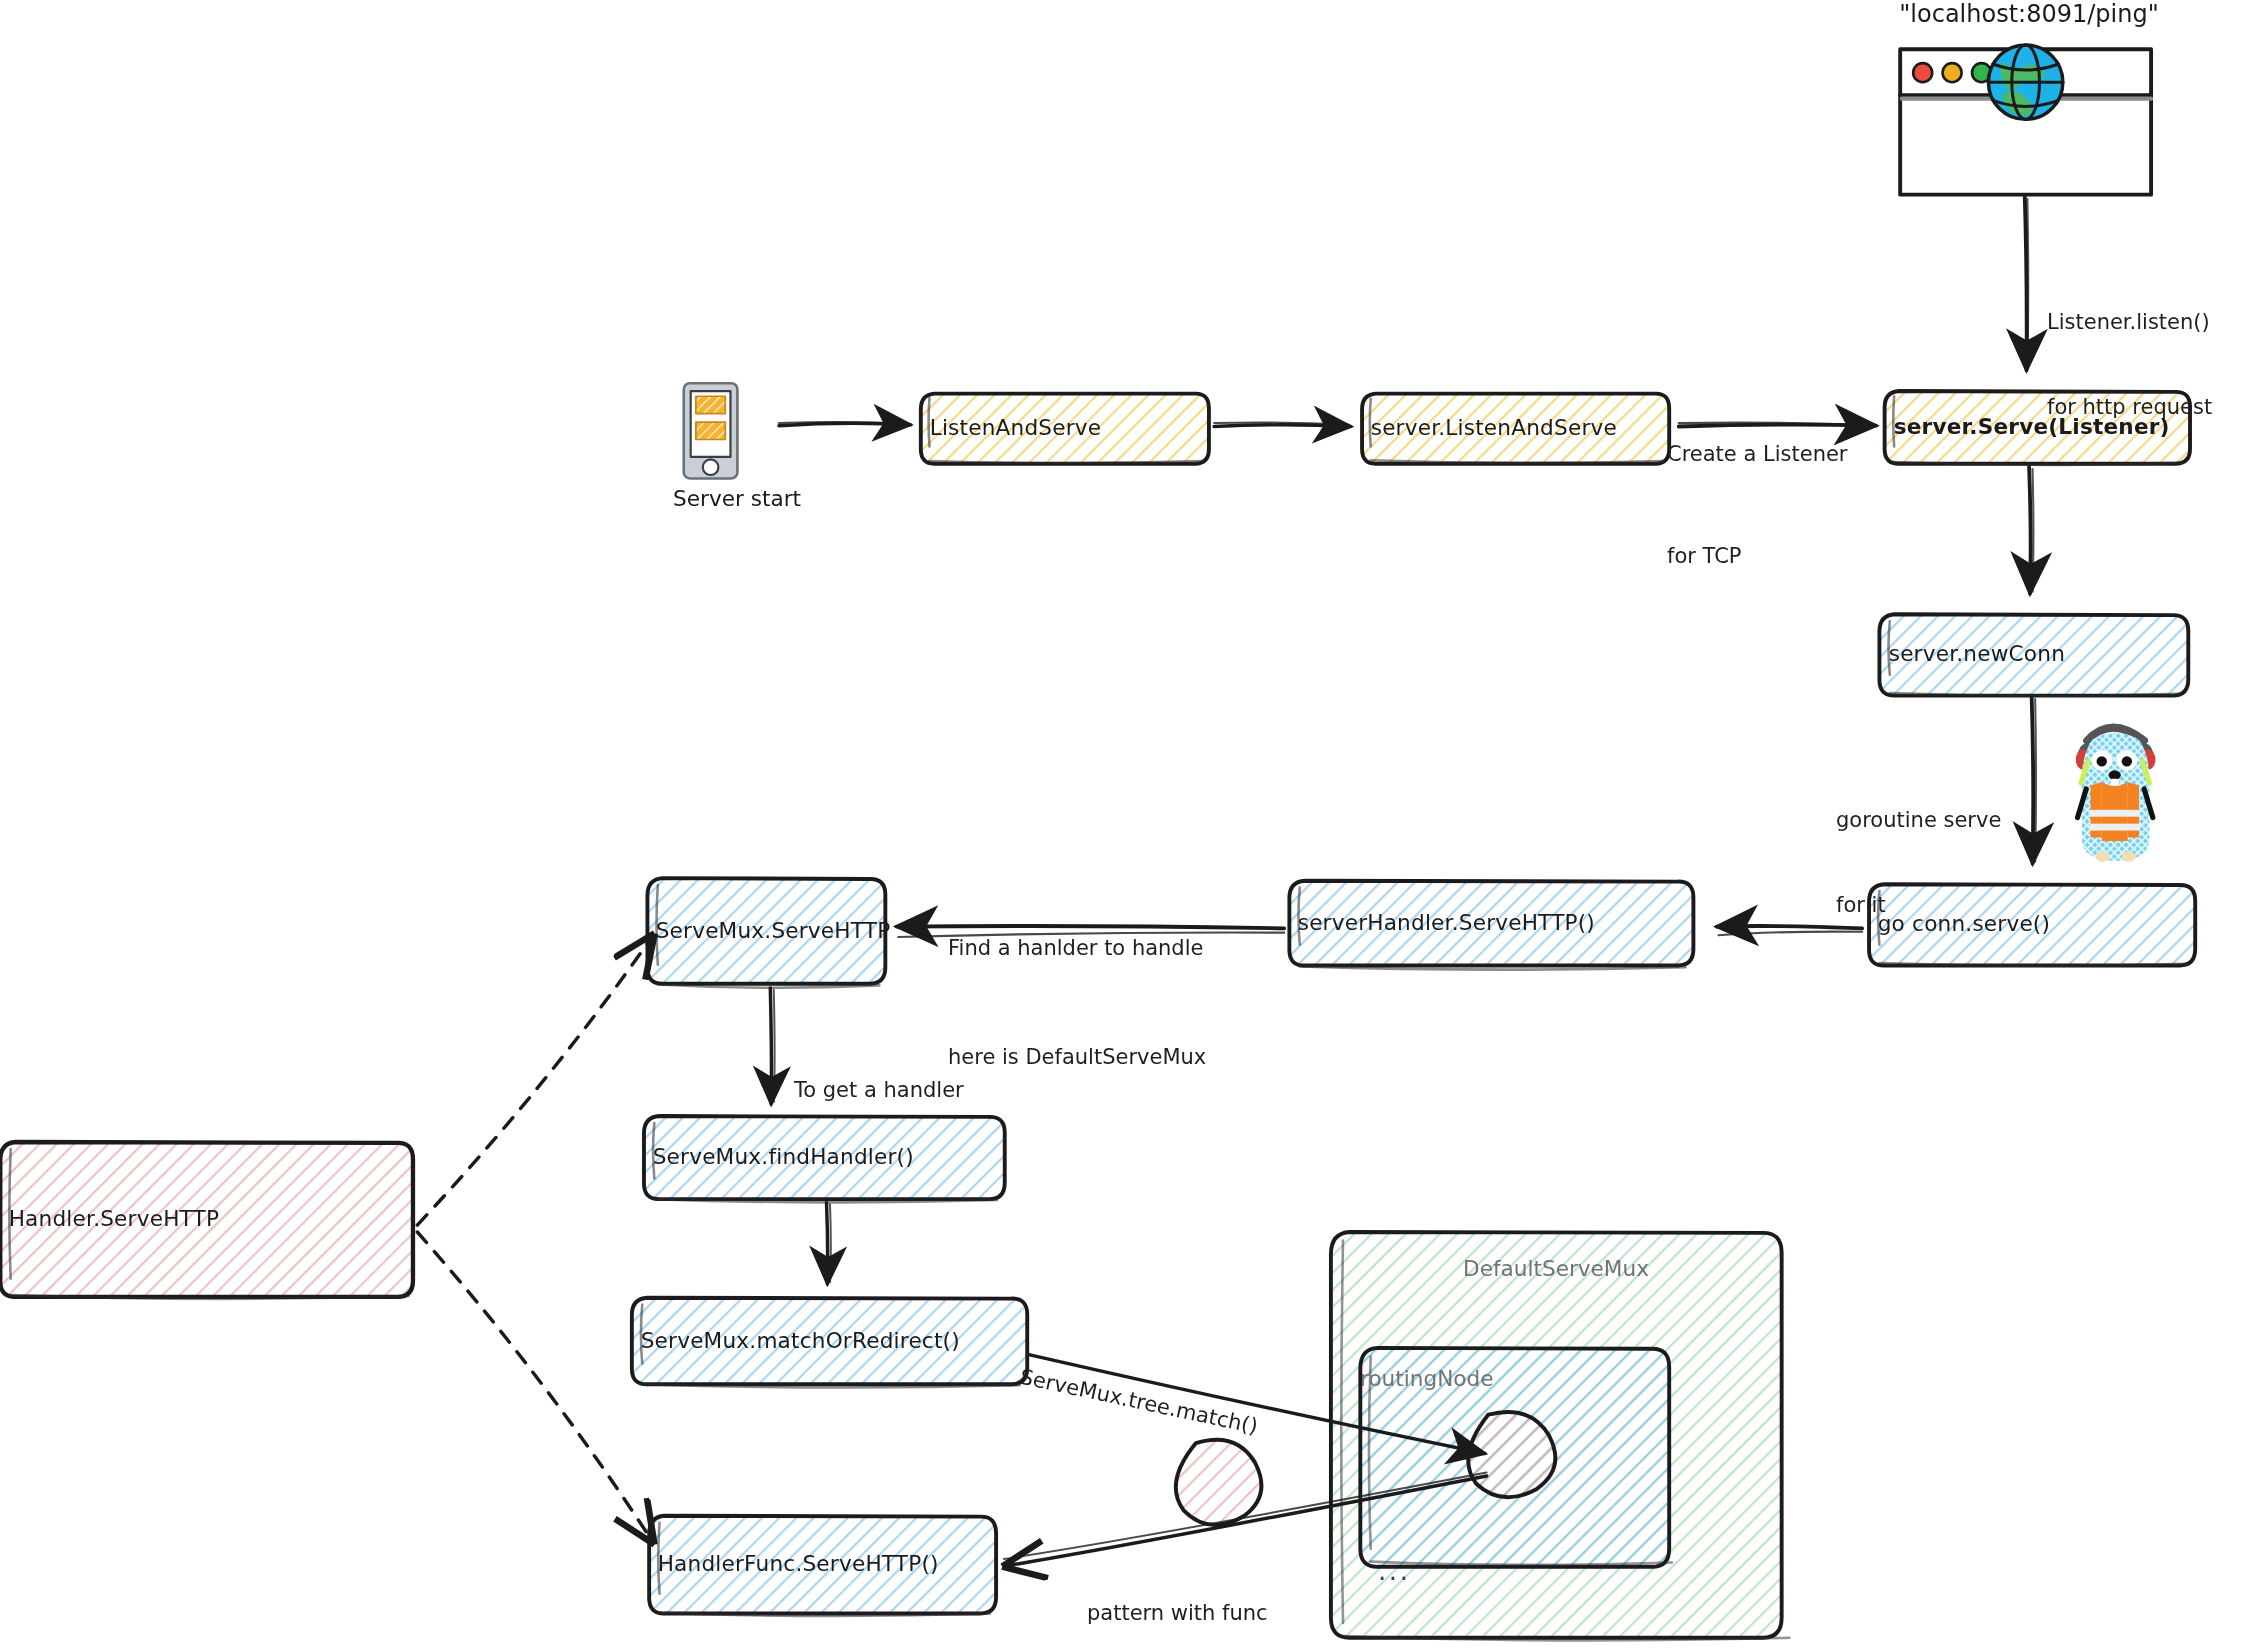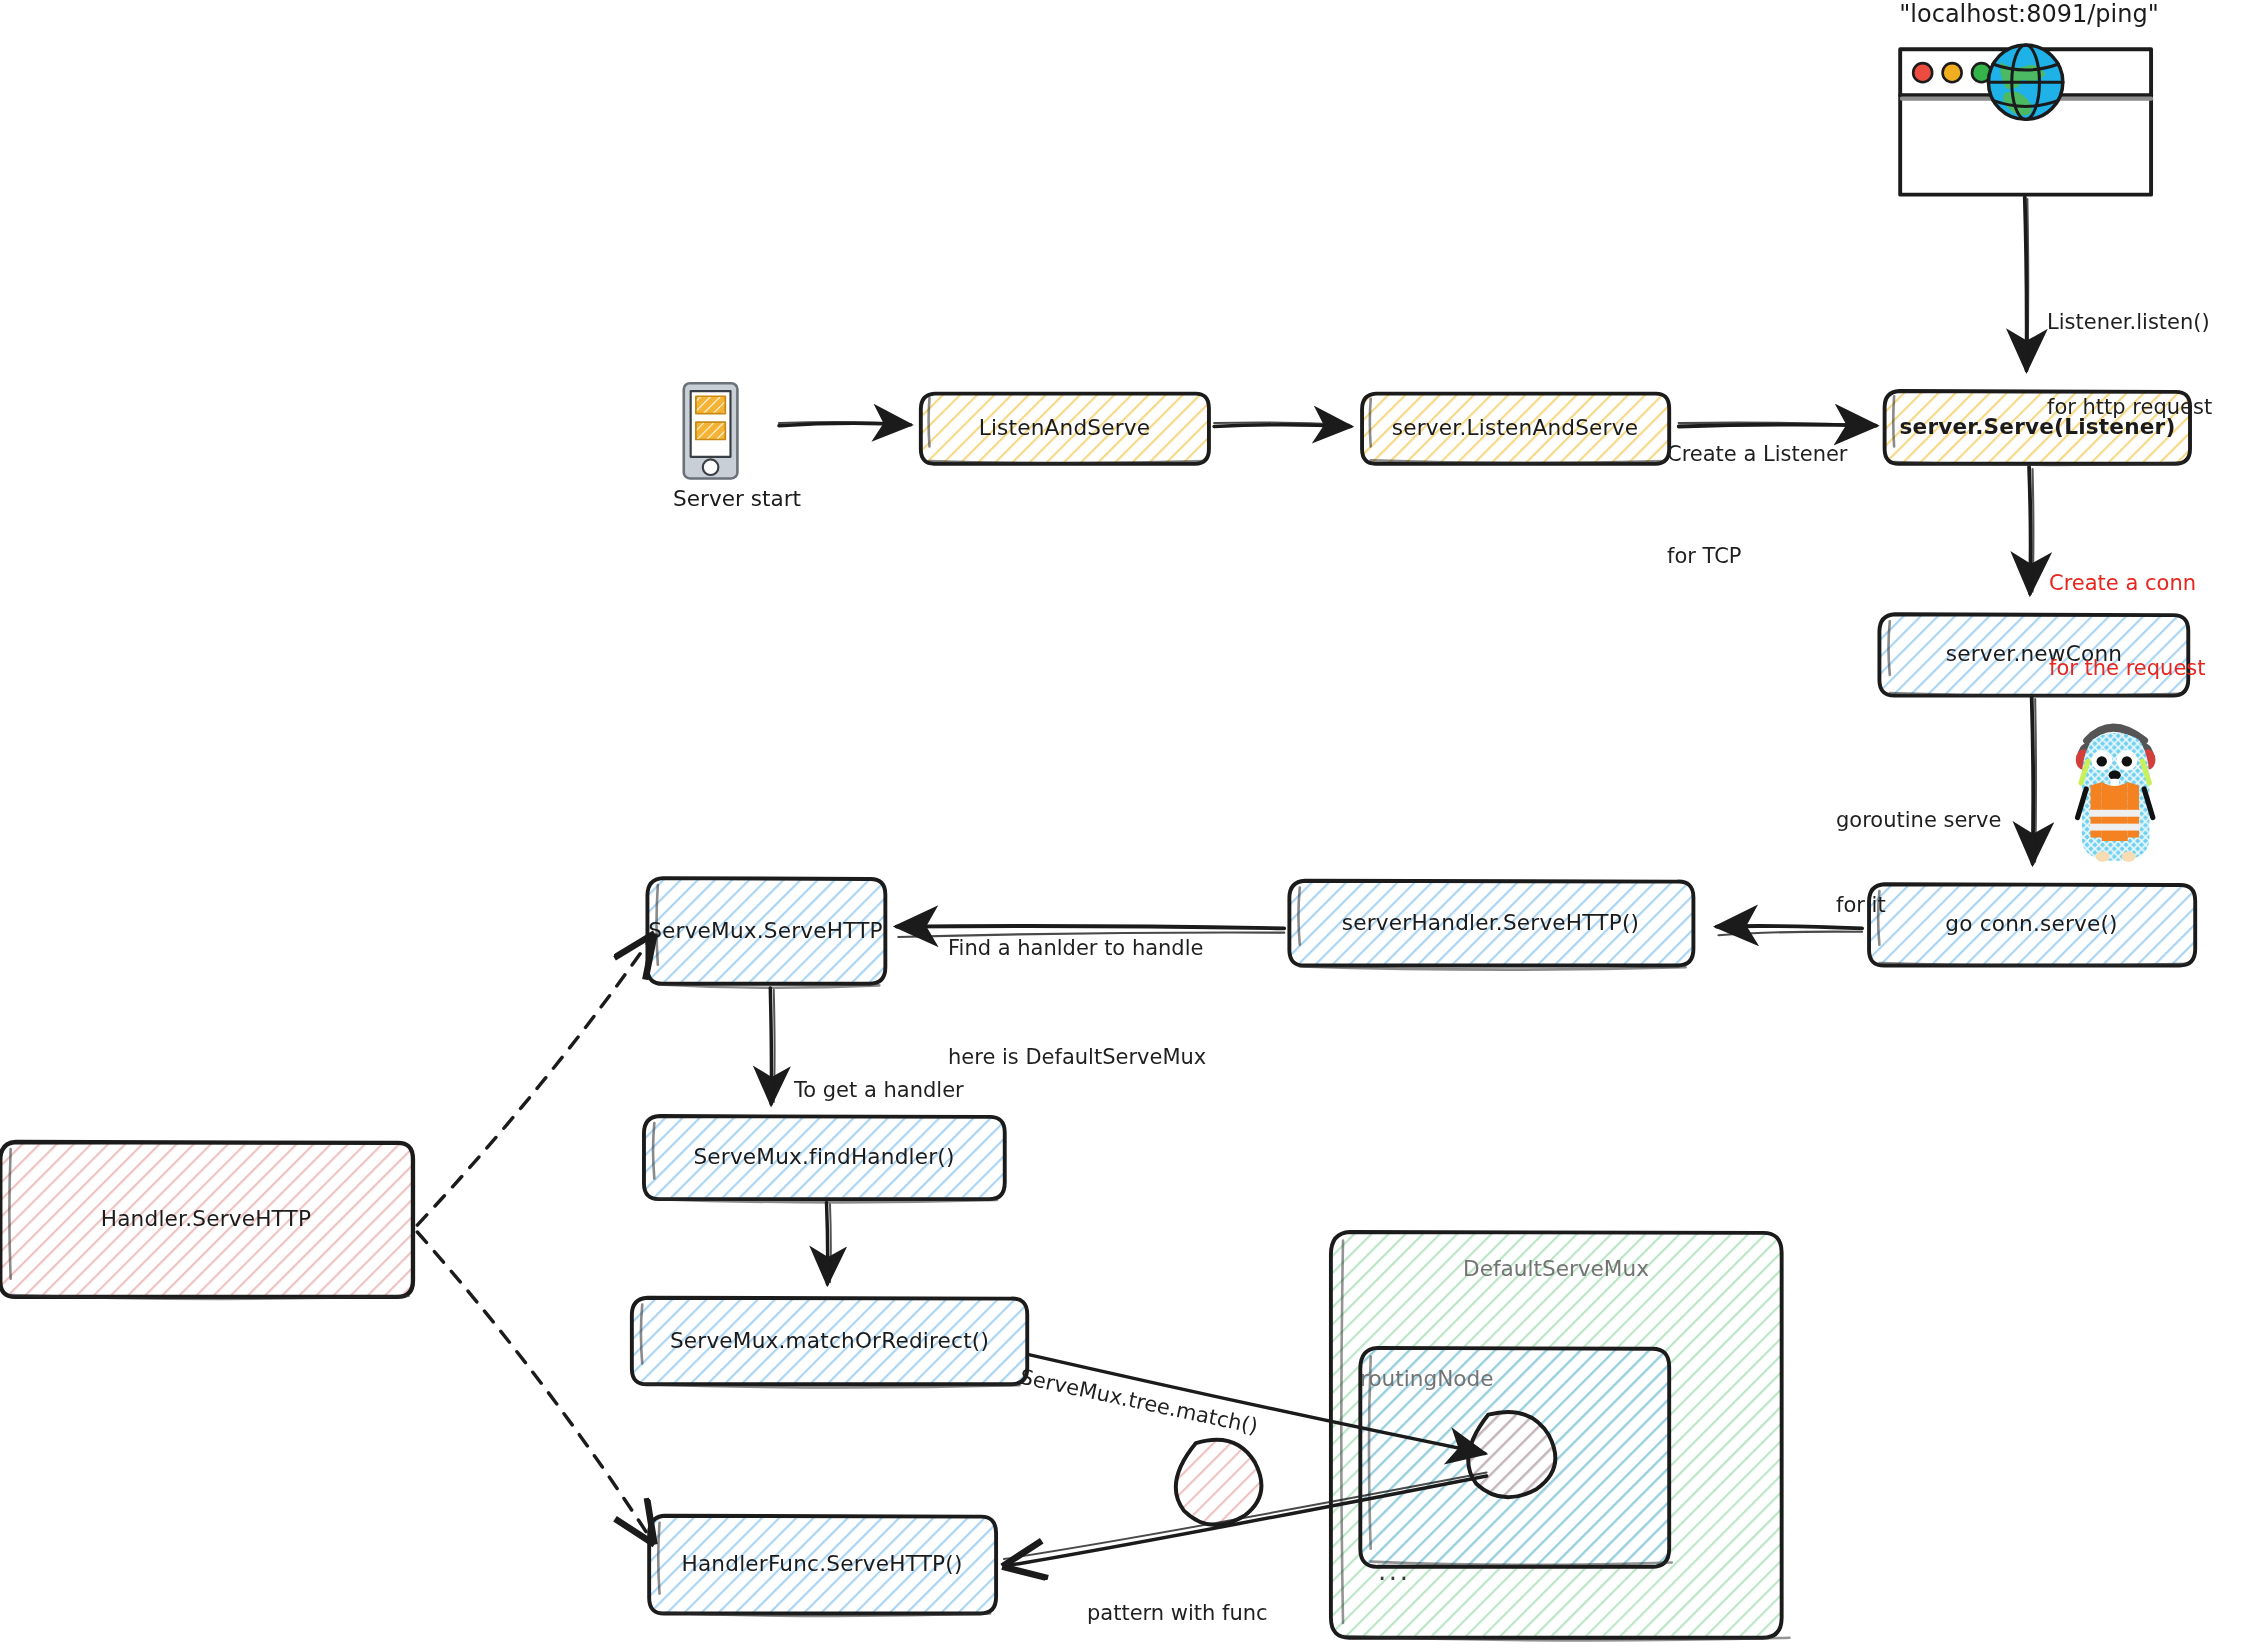--- a/index.html
+++ b/index.html
@@ -1,21 +1,21 @@
 <!DOCTYPE html>
 <html style="font-size:14px"><head>
 <meta charset="utf-8">
 <style>
   html,body{margin:0;padding:0;background:#fff;}
   body{width:2250px;height:1649px;position:relative;overflow:hidden;
        font-family:"DejaVu Sans","Liberation Sans",sans-serif;}
   #canvas{position:absolute;inset:0;}
   svg#art{position:absolute;left:0;top:0;width:2250px;height:1649px;}
   .node{position:absolute;box-sizing:border-box;display:flex;align-items:center;
-        justify-content:center;text-align:center;}
+        justify-content:flex-start;text-align:center;}
   .node .lbl{position:relative;z-index:5;font-size:21.6px;color:#1b1b1b;
         letter-spacing:0.2px;line-height:1.15;padding:0 8.7px;}
   .edgelbl{position:absolute;font-size:21px;color:#1f1f1f;line-height:1.35;
         text-align:left;white-space:pre;z-index:6;}
   .edgelbl.red{color:#e8251f;}
   .caption{position:absolute;font-size:21.6px;color:#1b1b1b;z-index:6;white-space:pre;}
   .grpname{position:absolute;font-size:21.6px;color:#737373;z-index:6;white-space:pre;}
   .dots{position:absolute;font-size:26px;color:#3a3a3a;z-index:6;letter-spacing:2.6px;}
 </style>
 </head>
@@ -276,24 +276,20 @@
 <div class="edgelbl" style="left:2047px;top:251px;width:204px;text-align:left;">
   <div>Listener.listen()</div>
   <div>for http request</div>
 </div>
 
 <div class="edgelbl" style="left:1667px;top:383px;width:215px;">
   <div>Create a Listener</div>
   <div style="margin-top:17.3px;">for TCP</div>
 </div>
 
-<div class="edgelbl red" style="left:2049px;top:512px;width:201px;text-align:left;">
-  <div>Create a conn</div>
-  <div>for the request</div>
-</div>
 
 <div class="edgelbl" style="left:1836px;top:749px;width:196px;">
   <div>goroutine serve</div>
   <div>for it</div>
 </div>
 
 <div class="edgelbl" style="left:948px;top:877px;width:337px;">
   <div>Find a hanlder to handle</div>
   <div style="margin-top:24px;">here is DefaultServeMux</div>
 </div>

